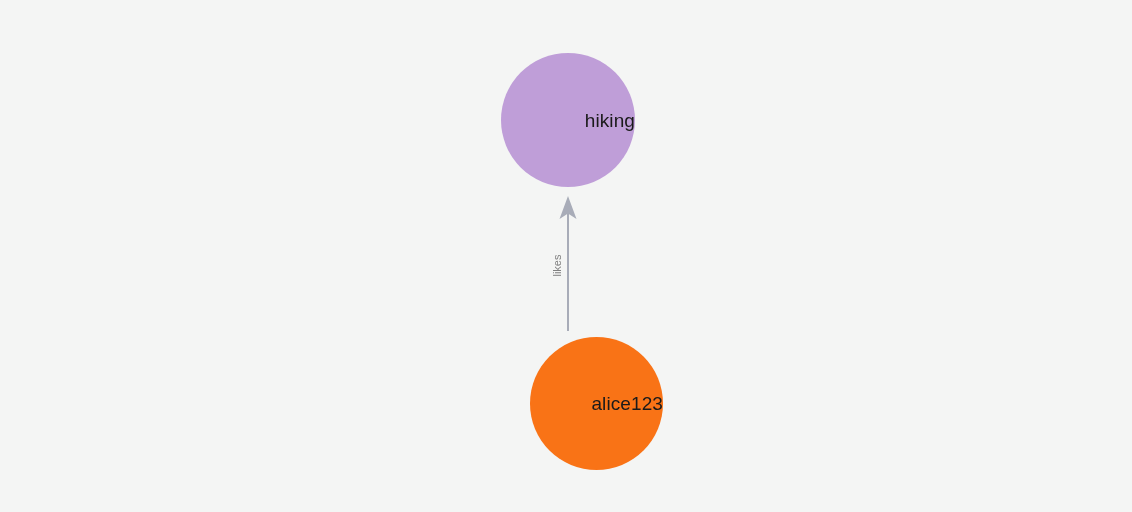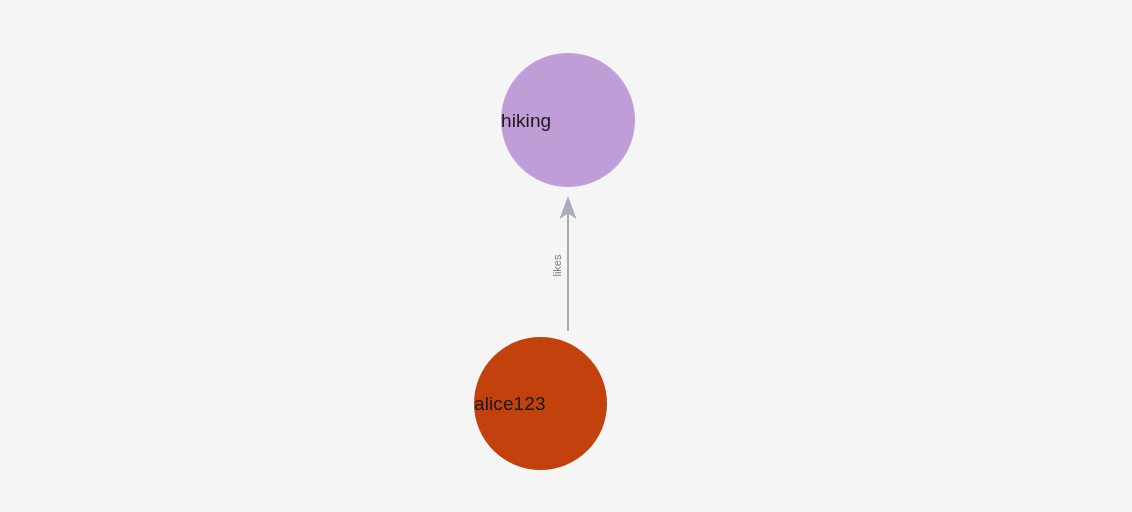--- a/index.html
+++ b/index.html
@@ -24,45 +24,45 @@
     left: 0;
     top: 0;
     width: 1132px;
     height: 512px;
   }
   .graph-node {
     position: absolute;
     border-radius: 50%;
     display: flex;
     align-items: center;
-    justify-content: flex-start;
+    justify-content: flex-end;
     box-sizing: border-box;
   }
   .graph-node-label {
     color: #1a1a1a;
     font-family: "Liberation Sans", sans-serif;
     font-size: 19px;
     line-height: 1;
     letter-spacing: 0.1px;
     white-space: nowrap;
     user-select: none;
   }
   #node-hiking {
     left: 501px;
     top: 53px;
     width: 134px;
     height: 134px;
     background: #bf9ed8;
   }
   #node-alice123 {
-    left: 474px;
+    left: 530px;
     top: 337px;
     width: 133px;
     height: 133px;
-    background: #c2410c;
+    background: #f97316;
   }
   .edge-label {
     position: absolute;
     color: #808080;
     font-family: "Liberation Sans", sans-serif;
     font-size: 11px;
     line-height: 1;
     white-space: nowrap;
     user-select: none;
     transform-origin: 50% 50%;

